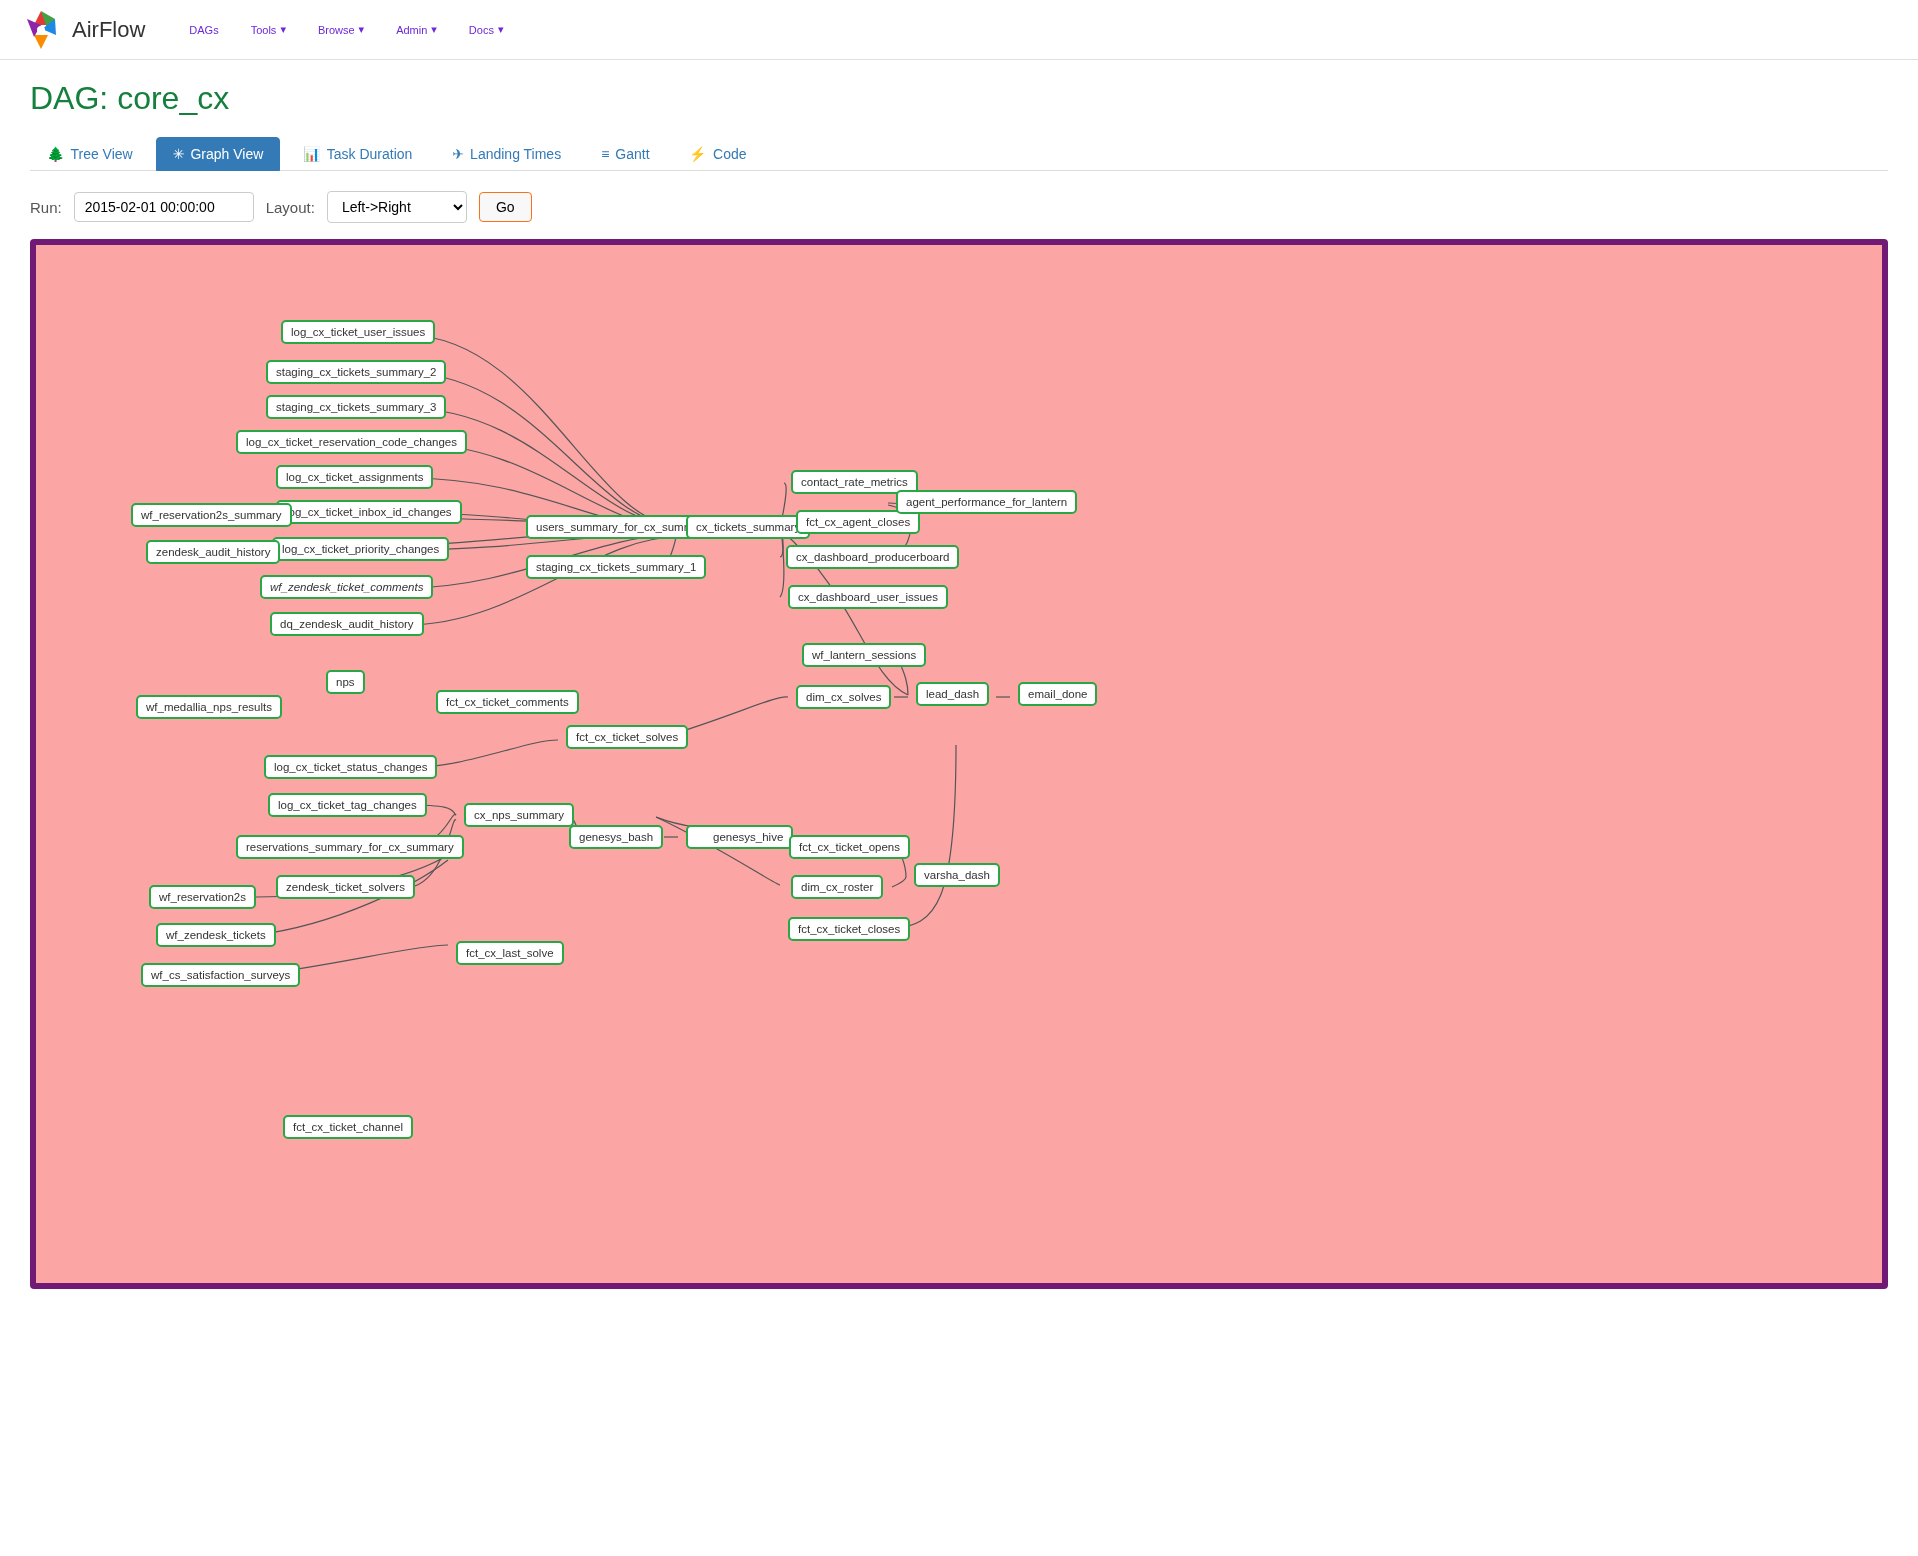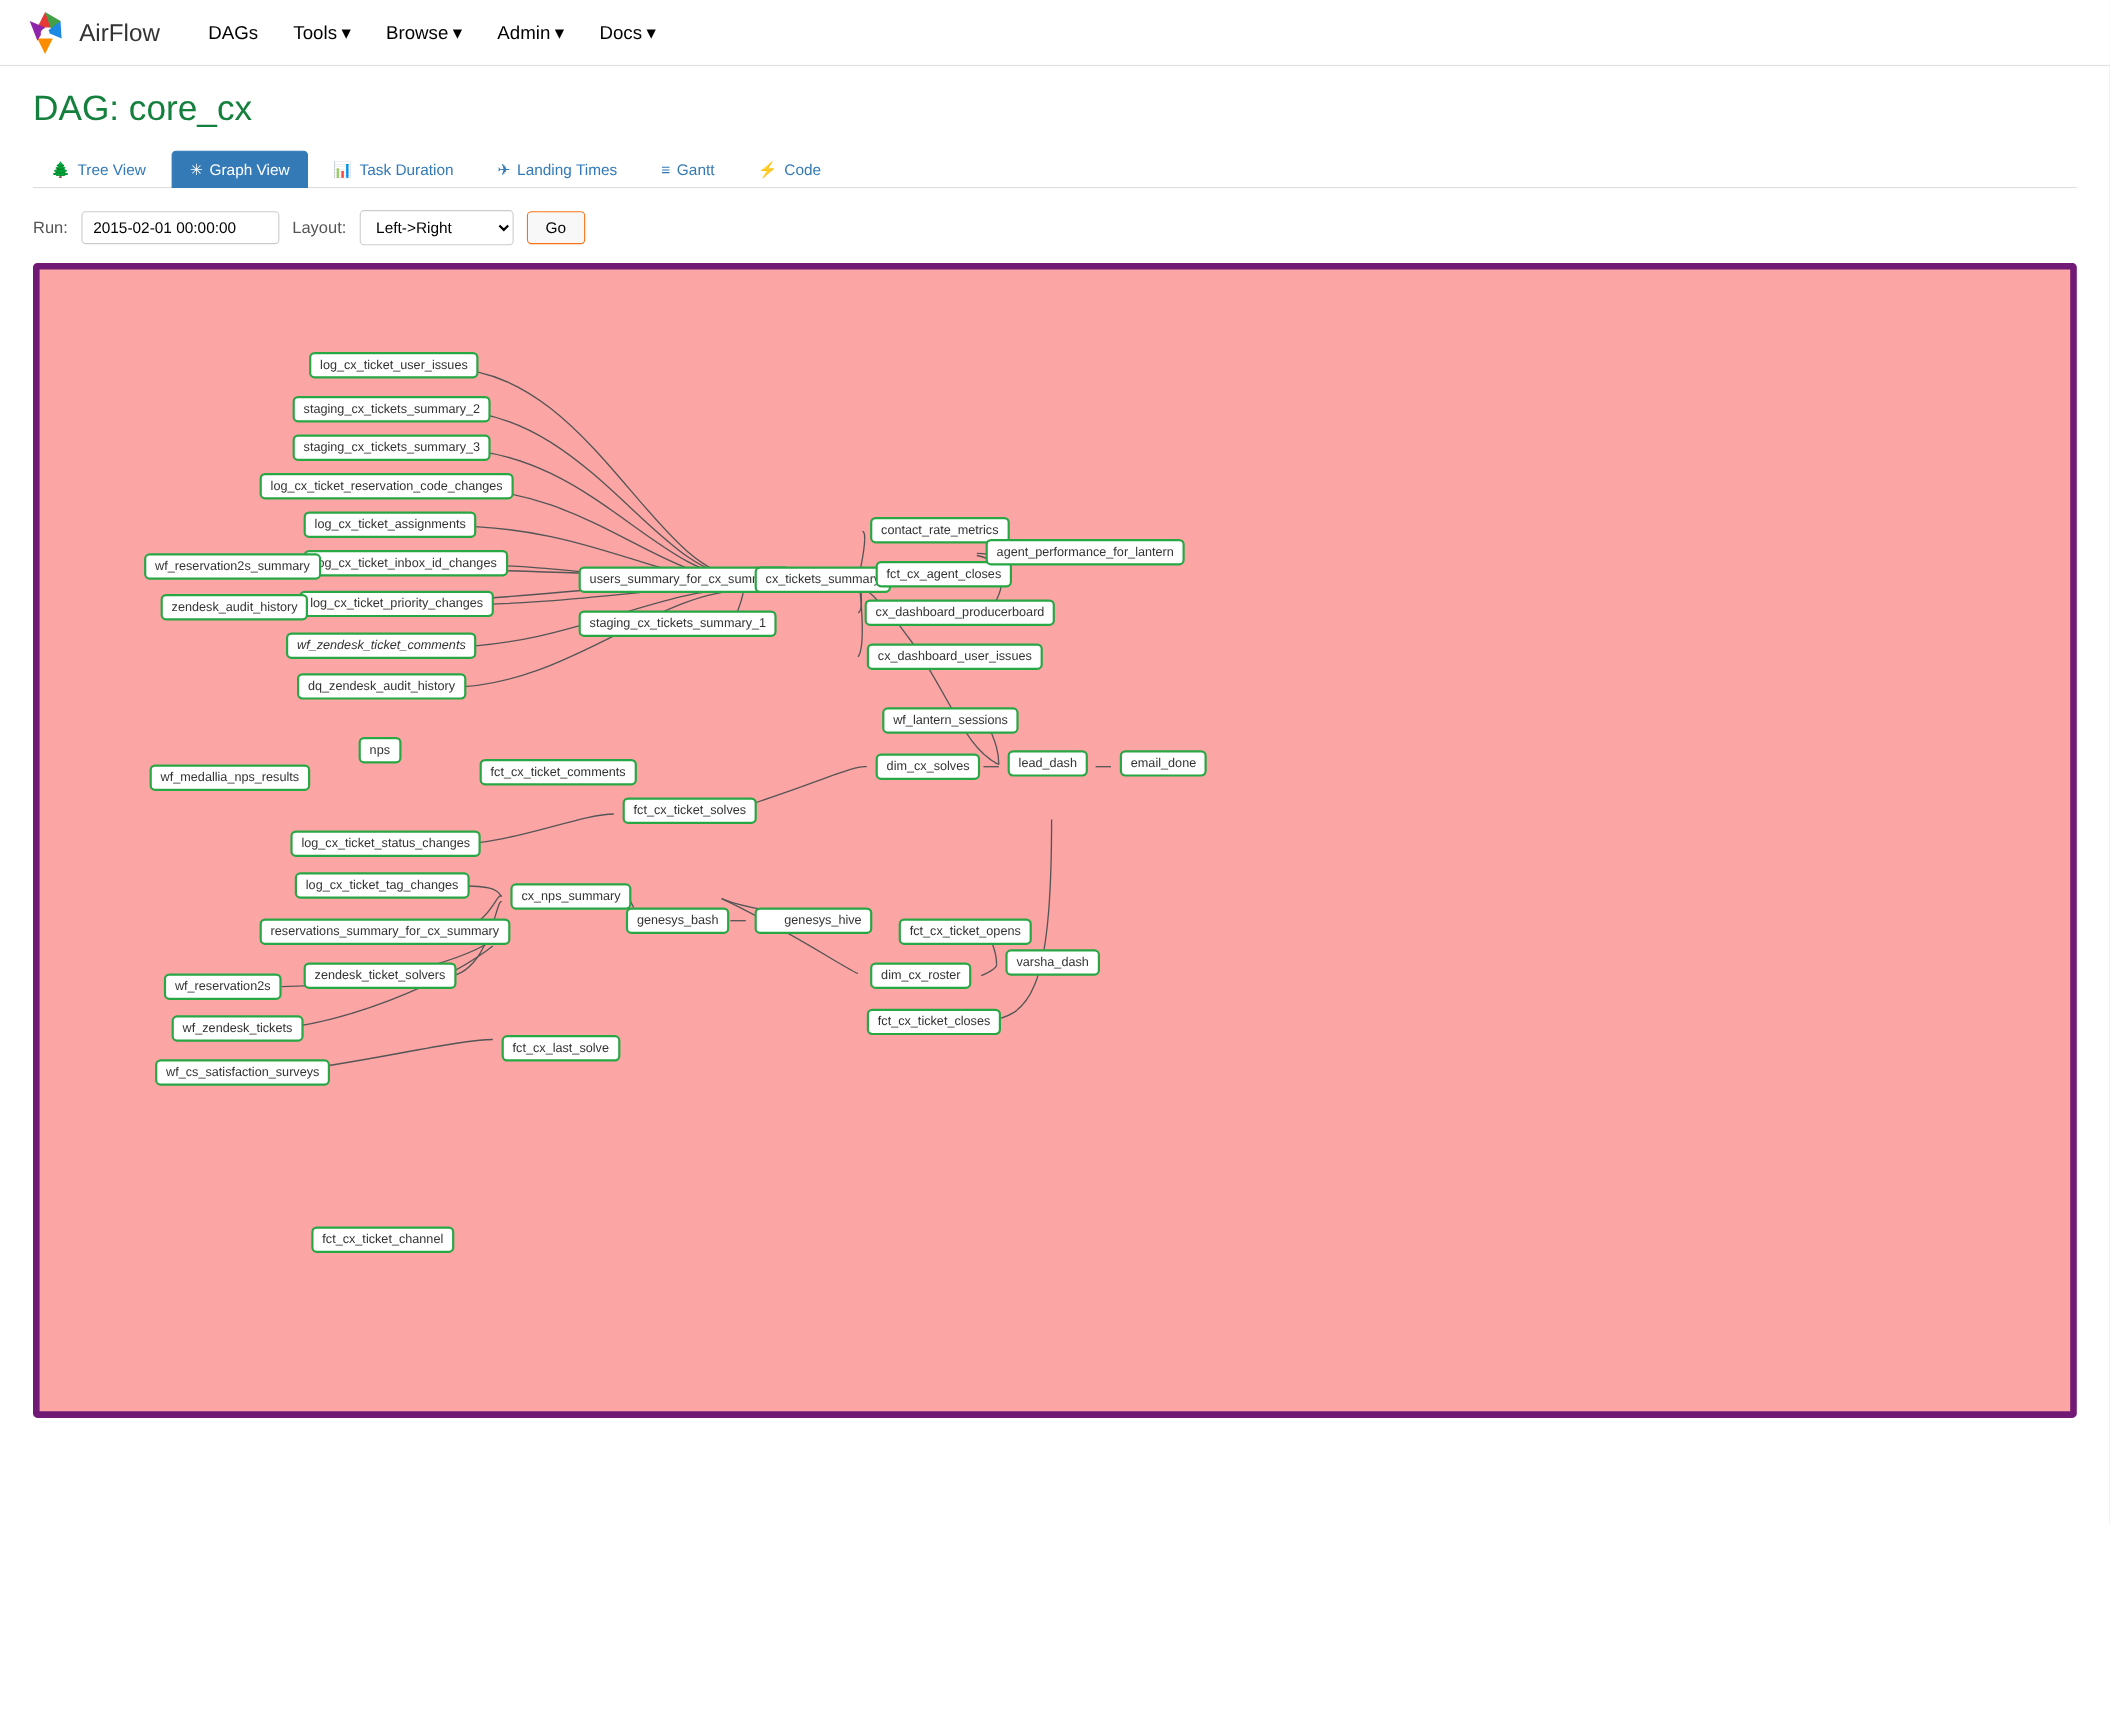--- a/index.html
+++ b/index.html
@@ -32,22 +32,22 @@
       color: #333;
     }
     .nav-links {
       display: flex;
       align-items: center;
       gap: 4px;
     }
     .nav-item {
       padding: 8px 14px;
       cursor: pointer;
-      color: #000000;
-      font-size: 17px;
+      color: #6d28d9;
+      font-size: 11px;
       border-radius: 4px;
       display: flex;
       align-items: center;
       gap: 4px;
     }
 
     
     #page-content {
       padding: 20px 30px;
     }
@@ -331,21 +331,21 @@
         <div class="dag-node" style="left: 880px; top: 437px;">lead_dash</div>
         <div class="dag-node" style="left: 982px; top: 437px;">email_done</div>
         <div class="dag-node" style="left: 228px; top: 510px;">log_cx_ticket_status_changes</div>
         <div class="dag-node" style="left: 232px; top: 548px;">log_cx_ticket_tag_changes</div>
         <div class="dag-node" style="left: 428px; top: 558px;">cx_nps_summary</div>
         <div class="dag-node" style="left: 200px; top: 590px;">reservations_summary_for_cx_summary</div>
         <div class="dag-node" style="left: 530px; top: 480px;">fct_cx_ticket_solves</div>
         <div class="dag-node" style="left: 240px; top: 630px;">zendesk_ticket_solvers</div>
         <div class="dag-node" style="left: 533px; top: 580px;">genesys_bash</div>
         <div class="dag-node" style="left: 650px; top: 580px; padding-left: 25px;">genesys_hive</div>
-        <div class="dag-node" style="left: 753px; top: 590px; margin-left: 28px;">fct_cx_ticket_opens</div>
+        <div class="dag-node" style="left: 753px; top: 590px;">fct_cx_ticket_opens</div>
         <div class="dag-node" style="left: 755px; top: 630px;">dim_cx_roster</div>
         <div class="dag-node" style="left: 878px; top: 618px;">varsha_dash</div>
         <div class="dag-node" style="left: 113px; top: 640px;">wf_reservation2s</div>
         <div class="dag-node" style="left: 120px; top: 678px;">wf_zendesk_tickets</div>
         <div class="dag-node" style="left: 105px; top: 718px;">wf_cs_satisfaction_surveys</div>
         <div class="dag-node" style="left: 420px; top: 696px;">fct_cx_last_solve</div>
         <div class="dag-node" style="left: 752px; top: 672px;">fct_cx_ticket_closes</div>
         <div class="dag-node" style="left: 247px; top: 870px;">fct_cx_ticket_channel</div>
       </div>
   </div>

